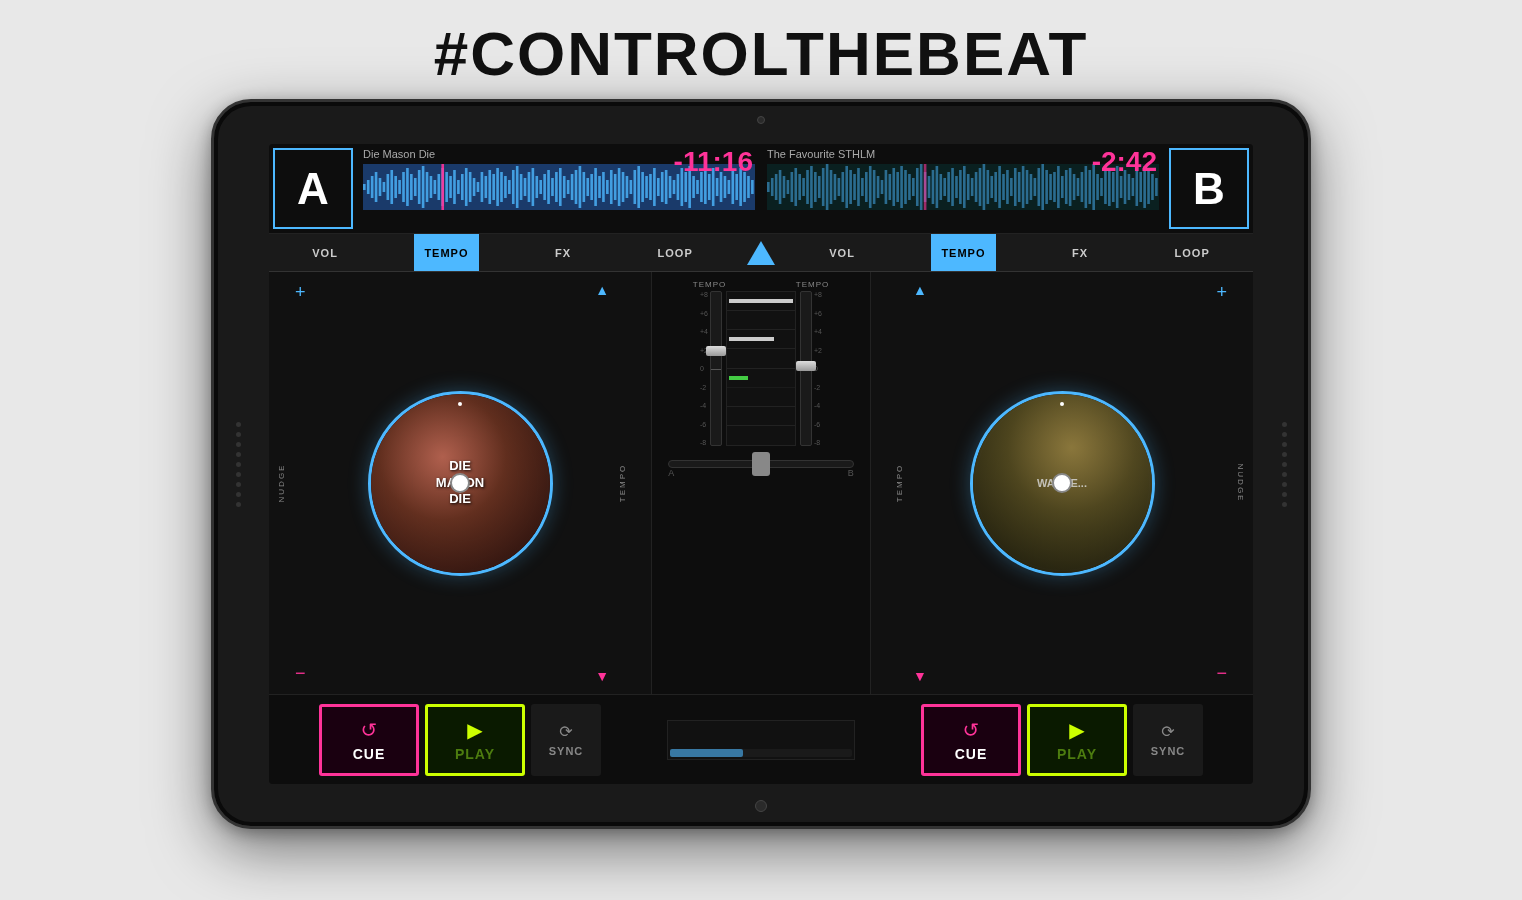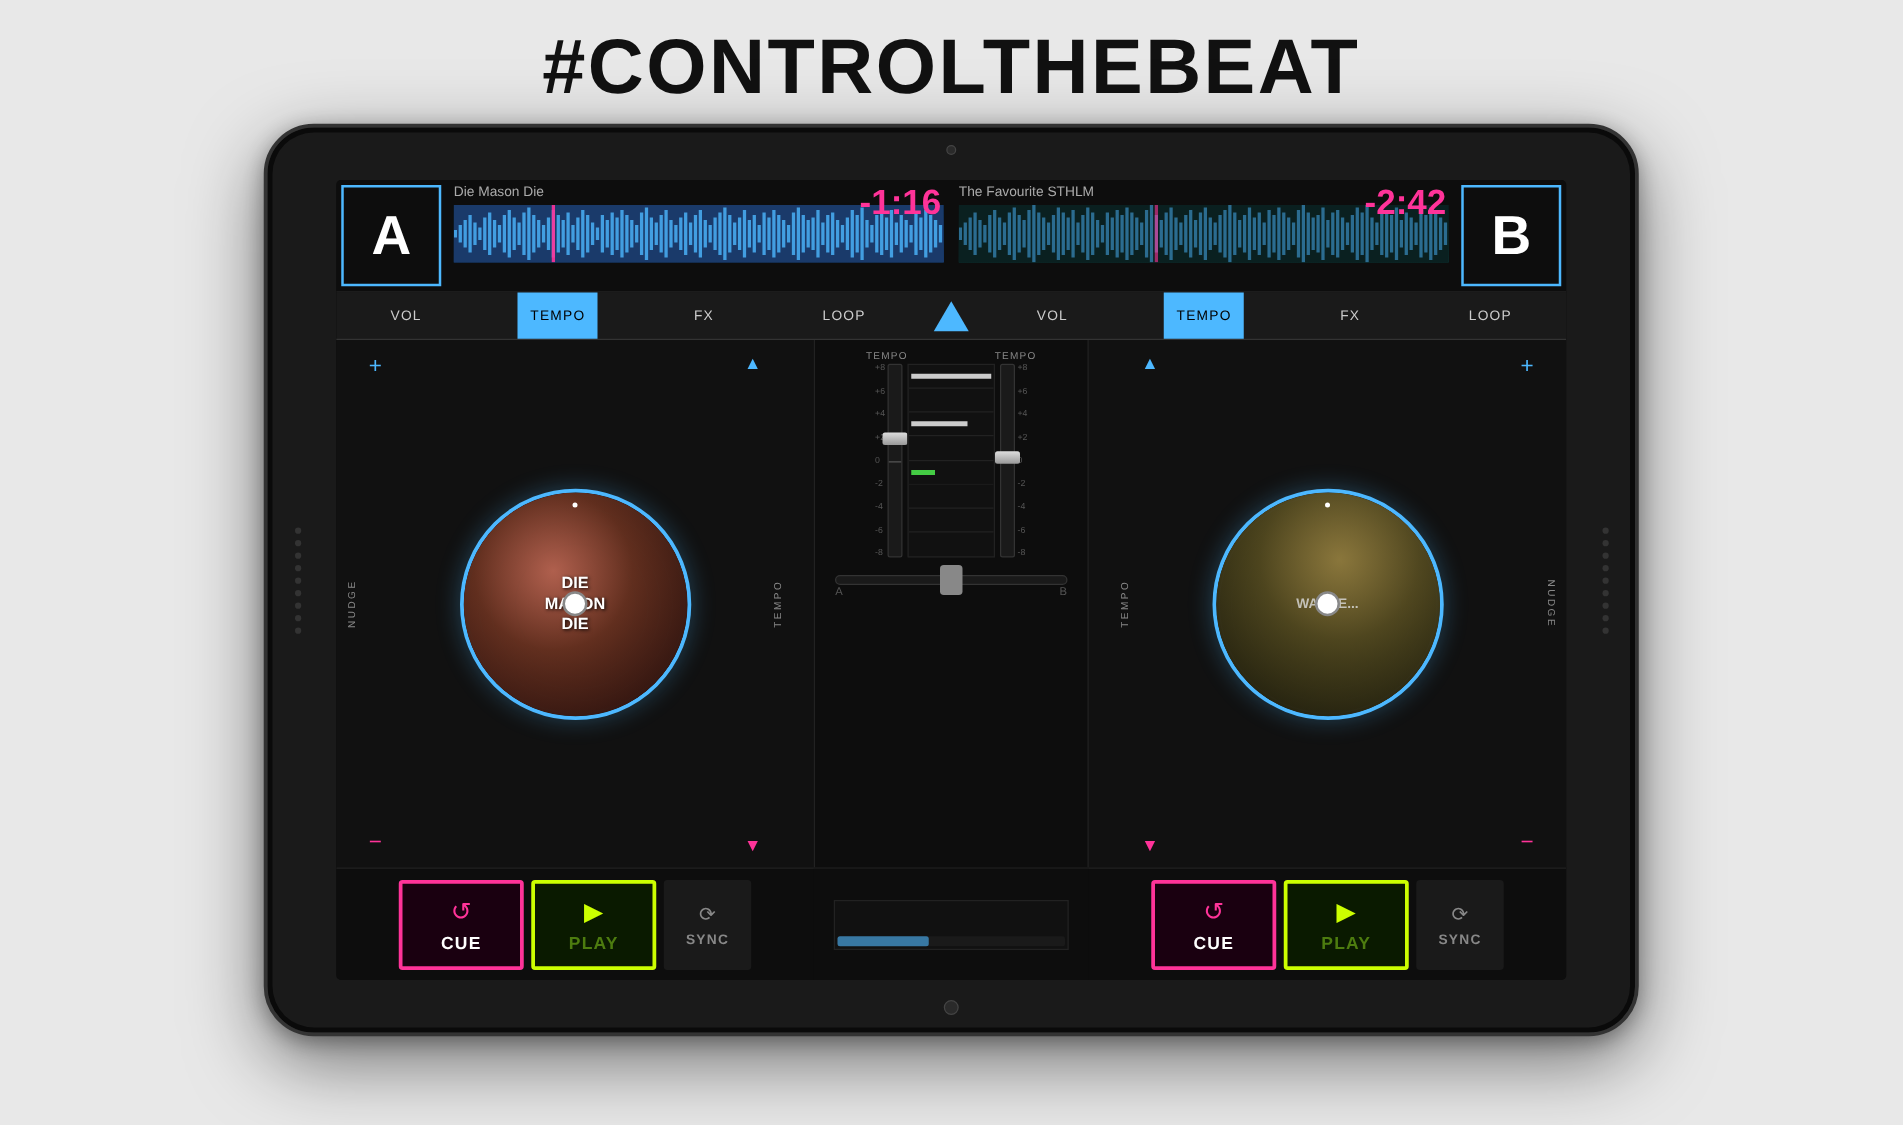--- a/index.html
+++ b/index.html
@@ -224,21 +224,21 @@
       justify-content: space-around;
     }
 
     .tab-btn {
       height: 100%;
       padding: 0 10px;
       display: flex;
       align-items: center;
       justify-content: center;
       font-size: 11px;
-      font-weight: normal;
+      font-weight: bold;
       color: #ccc;
       letter-spacing: 1px;
       cursor: pointer;
     }
 
     .tab-btn.active {
       background: #4db8ff;
       color: #000;
     }
 
@@ -779,21 +779,21 @@
                   <rect x="285" y="10" width="2" height="26"></rect>
                 <rect x="288" y="4" width="2" height="38"></rect>
                   <rect x="291" y="8" width="2" height="30"></rect>
                 <rect x="294" y="12" width="2" height="22"></rect>
                   <rect x="297" y="16" width="2" height="14"></rect>
               </g>
 
               <rect x="60" y="0" width="2" height="46" fill="#ff3399" opacity="0.9"></rect>
             </svg>
           </div>
-          <div class="timer-a">-1:16</div>
+          <div class="timer-a">-11:16</div>
         </div>
 
         <div class="track-info-b">
           <span class="track-artist">The Favourite STHLM</span>
           <div class="waveform-b-bg">
             <svg width="100%" height="100%" viewBox="0 0 300 46" preserveAspectRatio="none">
               <rect width="300" height="46" fill="#0a2020"></rect>
               <g fill="#4db8ff" opacity="0.5">
                 <rect x="0" y="18" width="2" height="10"></rect>
                   <rect x="3" y="14" width="2" height="18"></rect>

